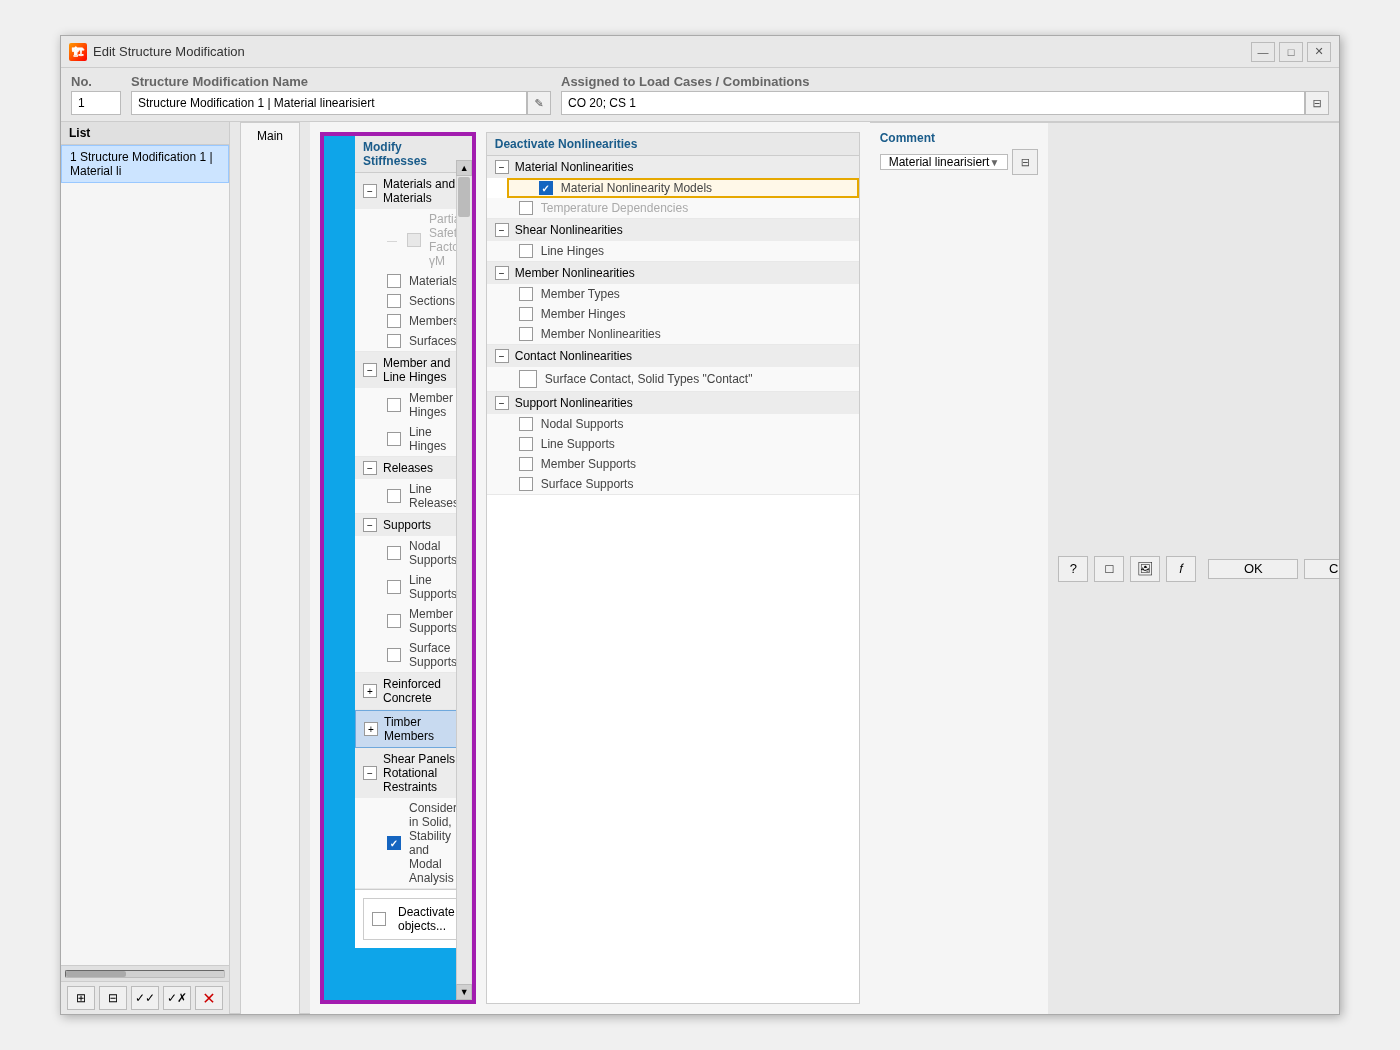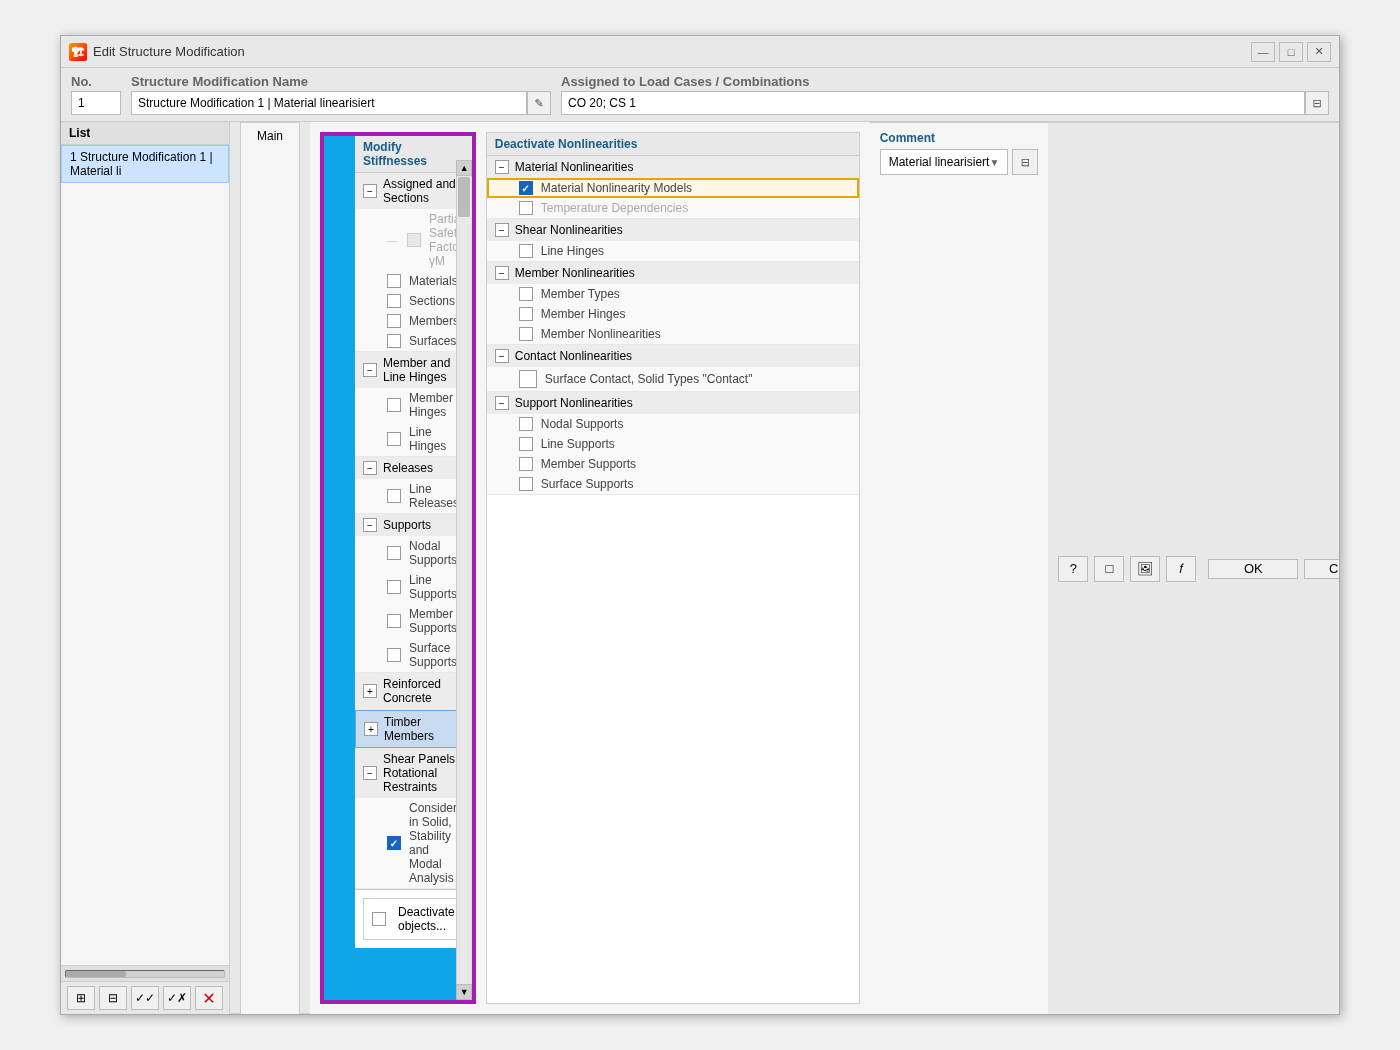--- a/index.html
+++ b/index.html
@@ -491,21 +491,21 @@
       </div>
 
       <div class="main-content">
 
         <div style="flex:1; display:flex; flex-direction:column; border:4px solid #a21caf; background:#0ea5e9; position:relative;padding-left:31px;">
           <div class="section-header">Modify Stiffnesses</div>
 
           <div class="tree-group">
             <div class="tree-group-header">
               <div class="collapse-btn">−</div>
-              <span>Assigned and Sections</span>
+              <span>Materials and Materials</span>
             </div>
             <div class="tree-item-dashed">
               <span class="dash-line">—</span>
               <div class="checkbox checkbox-disabled"></div>
               <span class="item-label disabled">Partial Safety Factor γM</span>
             </div>
             <div class="tree-item">
               <div class="checkbox"></div>
               <span class="item-label">Materials</span>
             </div>
@@ -614,21 +614,21 @@
         </div>
 
         <div class="right-column">
           <div class="section-header">Deactivate Nonlinearities</div>
 
           <div class="tree-group">
             <div class="tree-group-header">
               <div class="collapse-btn">−</div>
               <span>Material Nonlinearities</span>
             </div>
-            <div class="tree-item" style="outline: 2px solid #e6a800; outline-offset: -2px; background: #fff8e8;">
+            <div class="tree-item" style="outline: 2px solid #e6a800; outline-offset: -2px; background: #fff8e8; margin-left: 20px;">
               <div class="checkbox checked"></div>
               <span class="item-label">Material Nonlinearity Models</span>
             </div>
             <div class="tree-item">
               <div class="checkbox"></div>
               <span class="item-label disabled" style="color:#aaa;">Temperature Dependencies</span>
             </div>
           </div>
 
           <div class="tree-group">
@@ -693,21 +693,21 @@
               <div class="checkbox"></div>
               <span class="item-label">Surface Supports</span>
             </div>
           </div>
         </div>
       </div>
 
       <div class="comment-section">
         <div class="comment-label">Comment</div>
         <div class="comment-input-row">
-          <div class="dropdown-select" style="flex:1; cursor:pointer; border:1px solid #bbb; background:white; padding:0 8px; height:26px; display:flex; align-items:center;">
+          <div class="dropdown-select" style="flex:1; cursor:pointer; border:1px solid #bbb; background:white; padding:0 8px; height:16px; display:flex; align-items:center;">
             <span>Material linearisiert</span>
             <span class="dropdown-arrow">▼</span>
           </div>
           <button class="edit-btn" style="width:26px; height:26px;">⊟</button>
         </div>
       </div>
 
       <div class="footer-toolbar">
         <button class="footer-toolbar-btn">?</button>
         <button class="footer-toolbar-btn">□</button>

